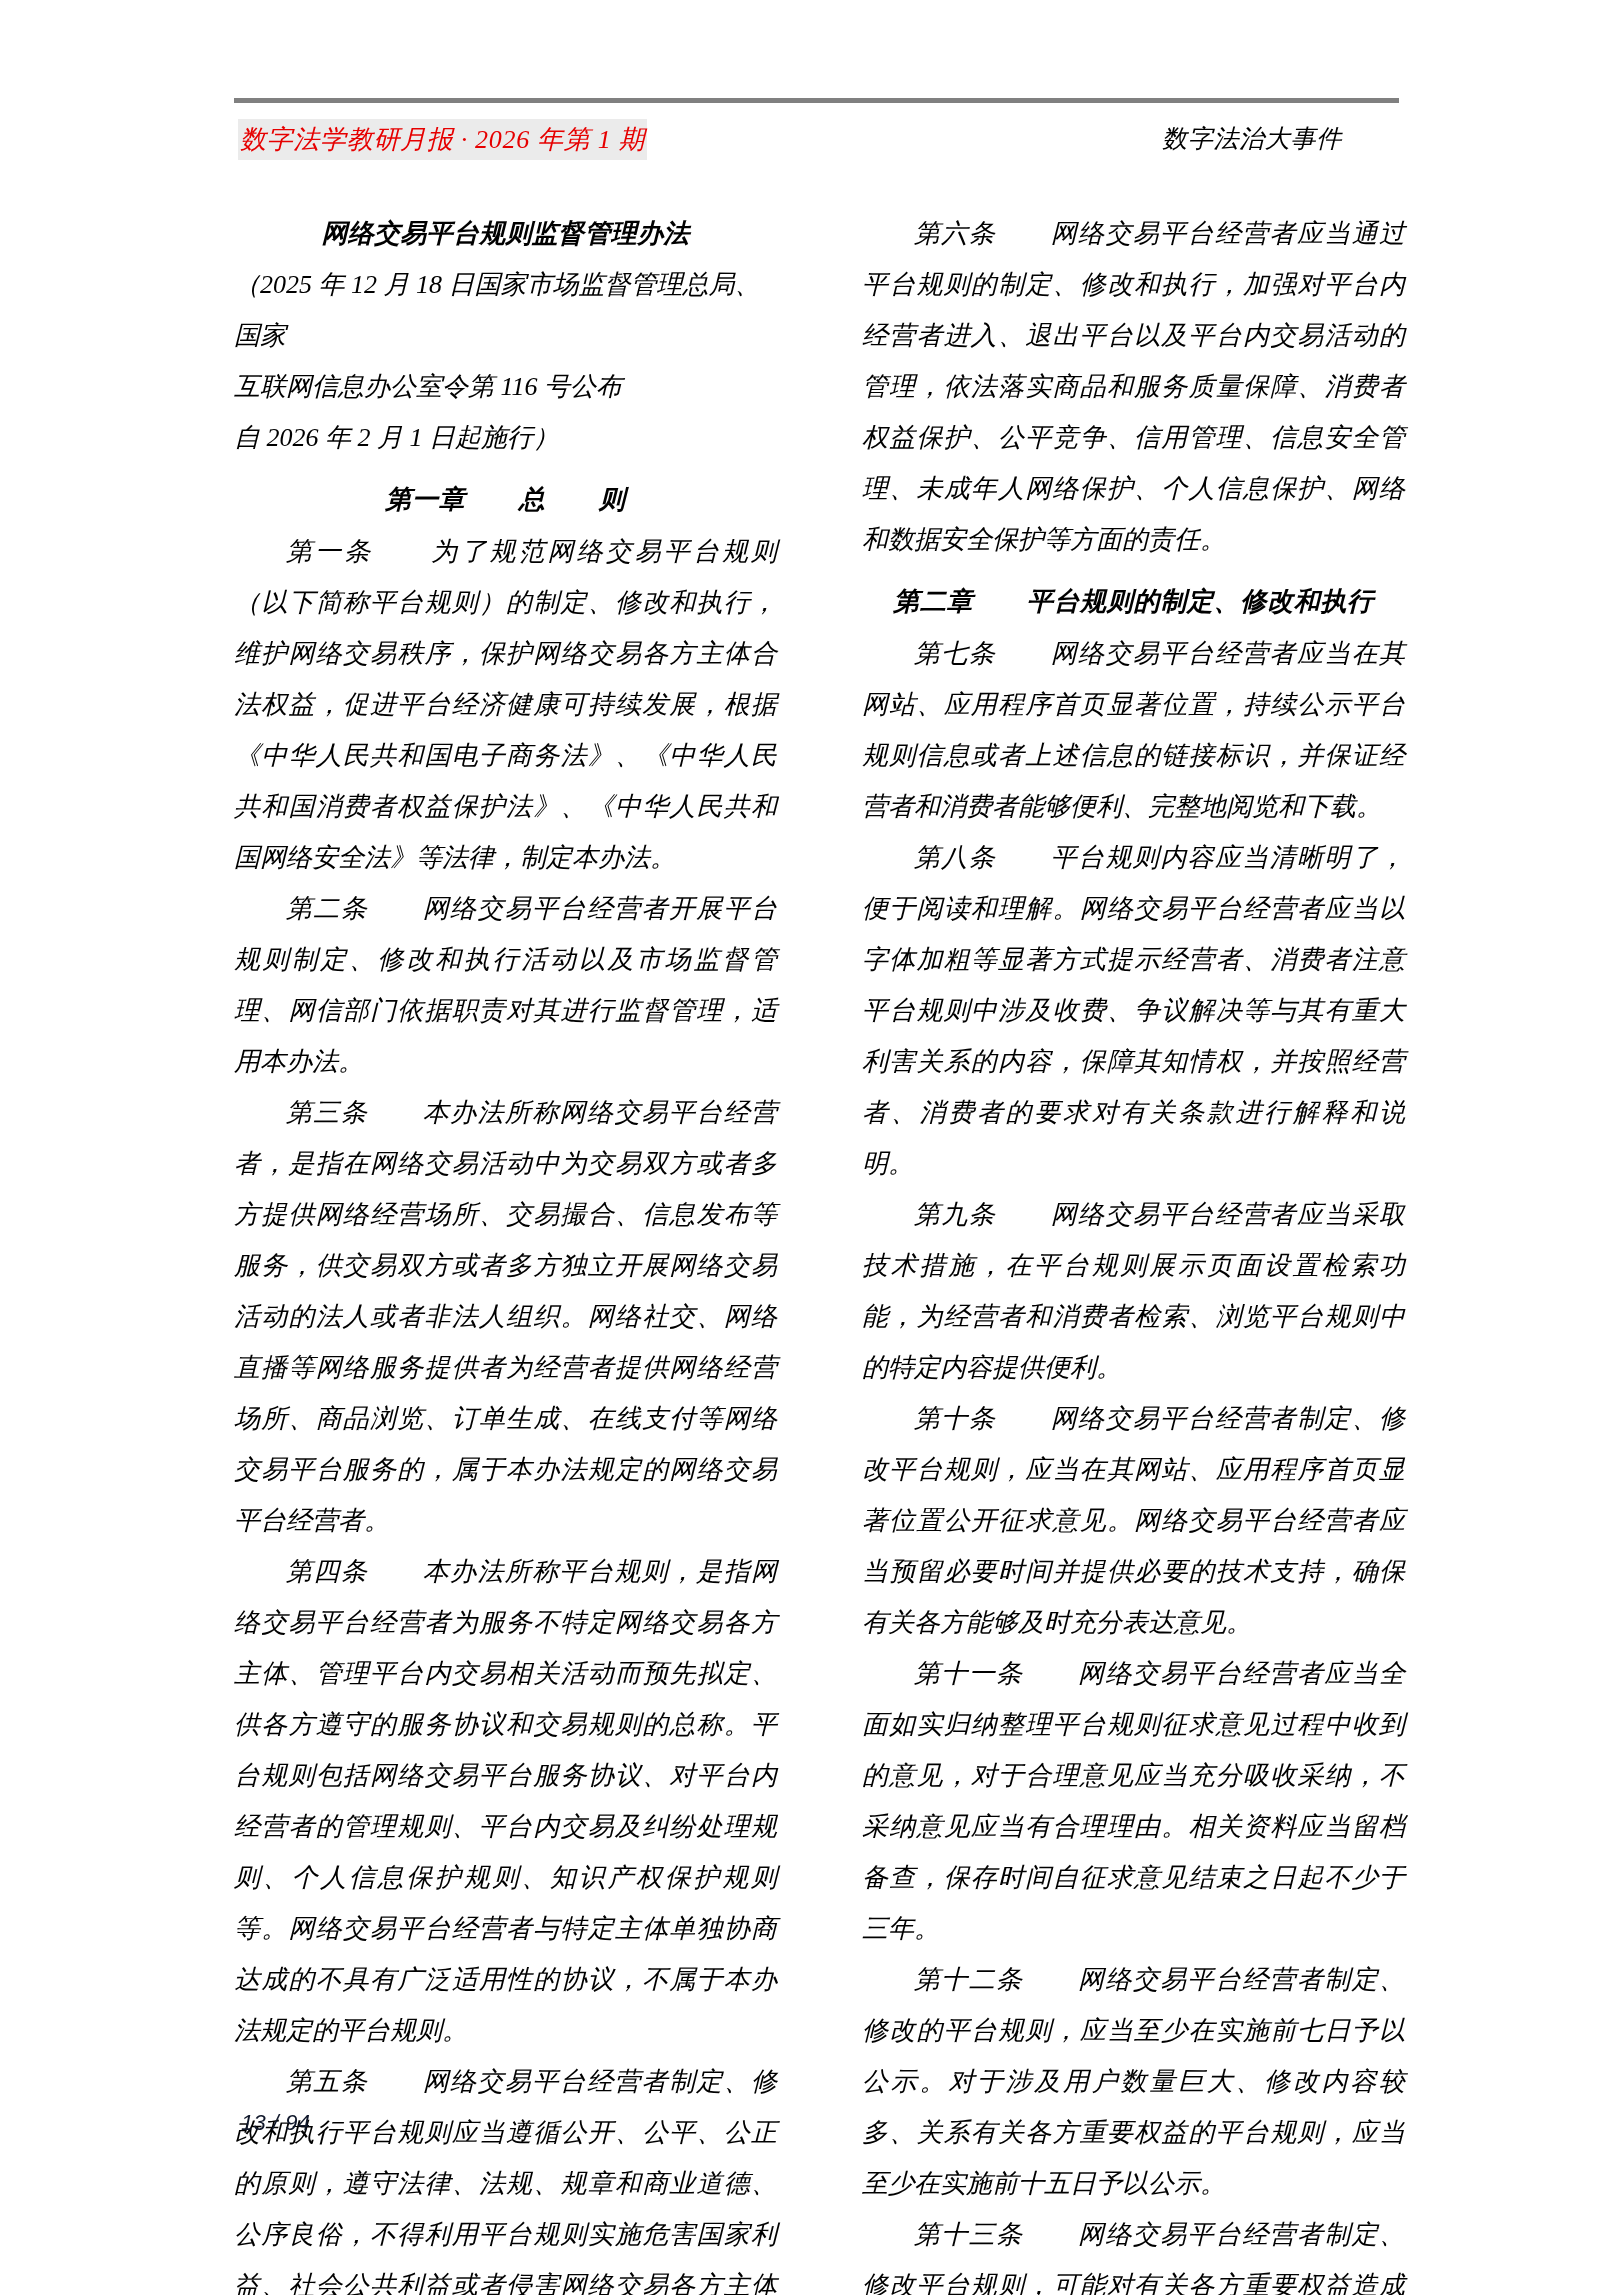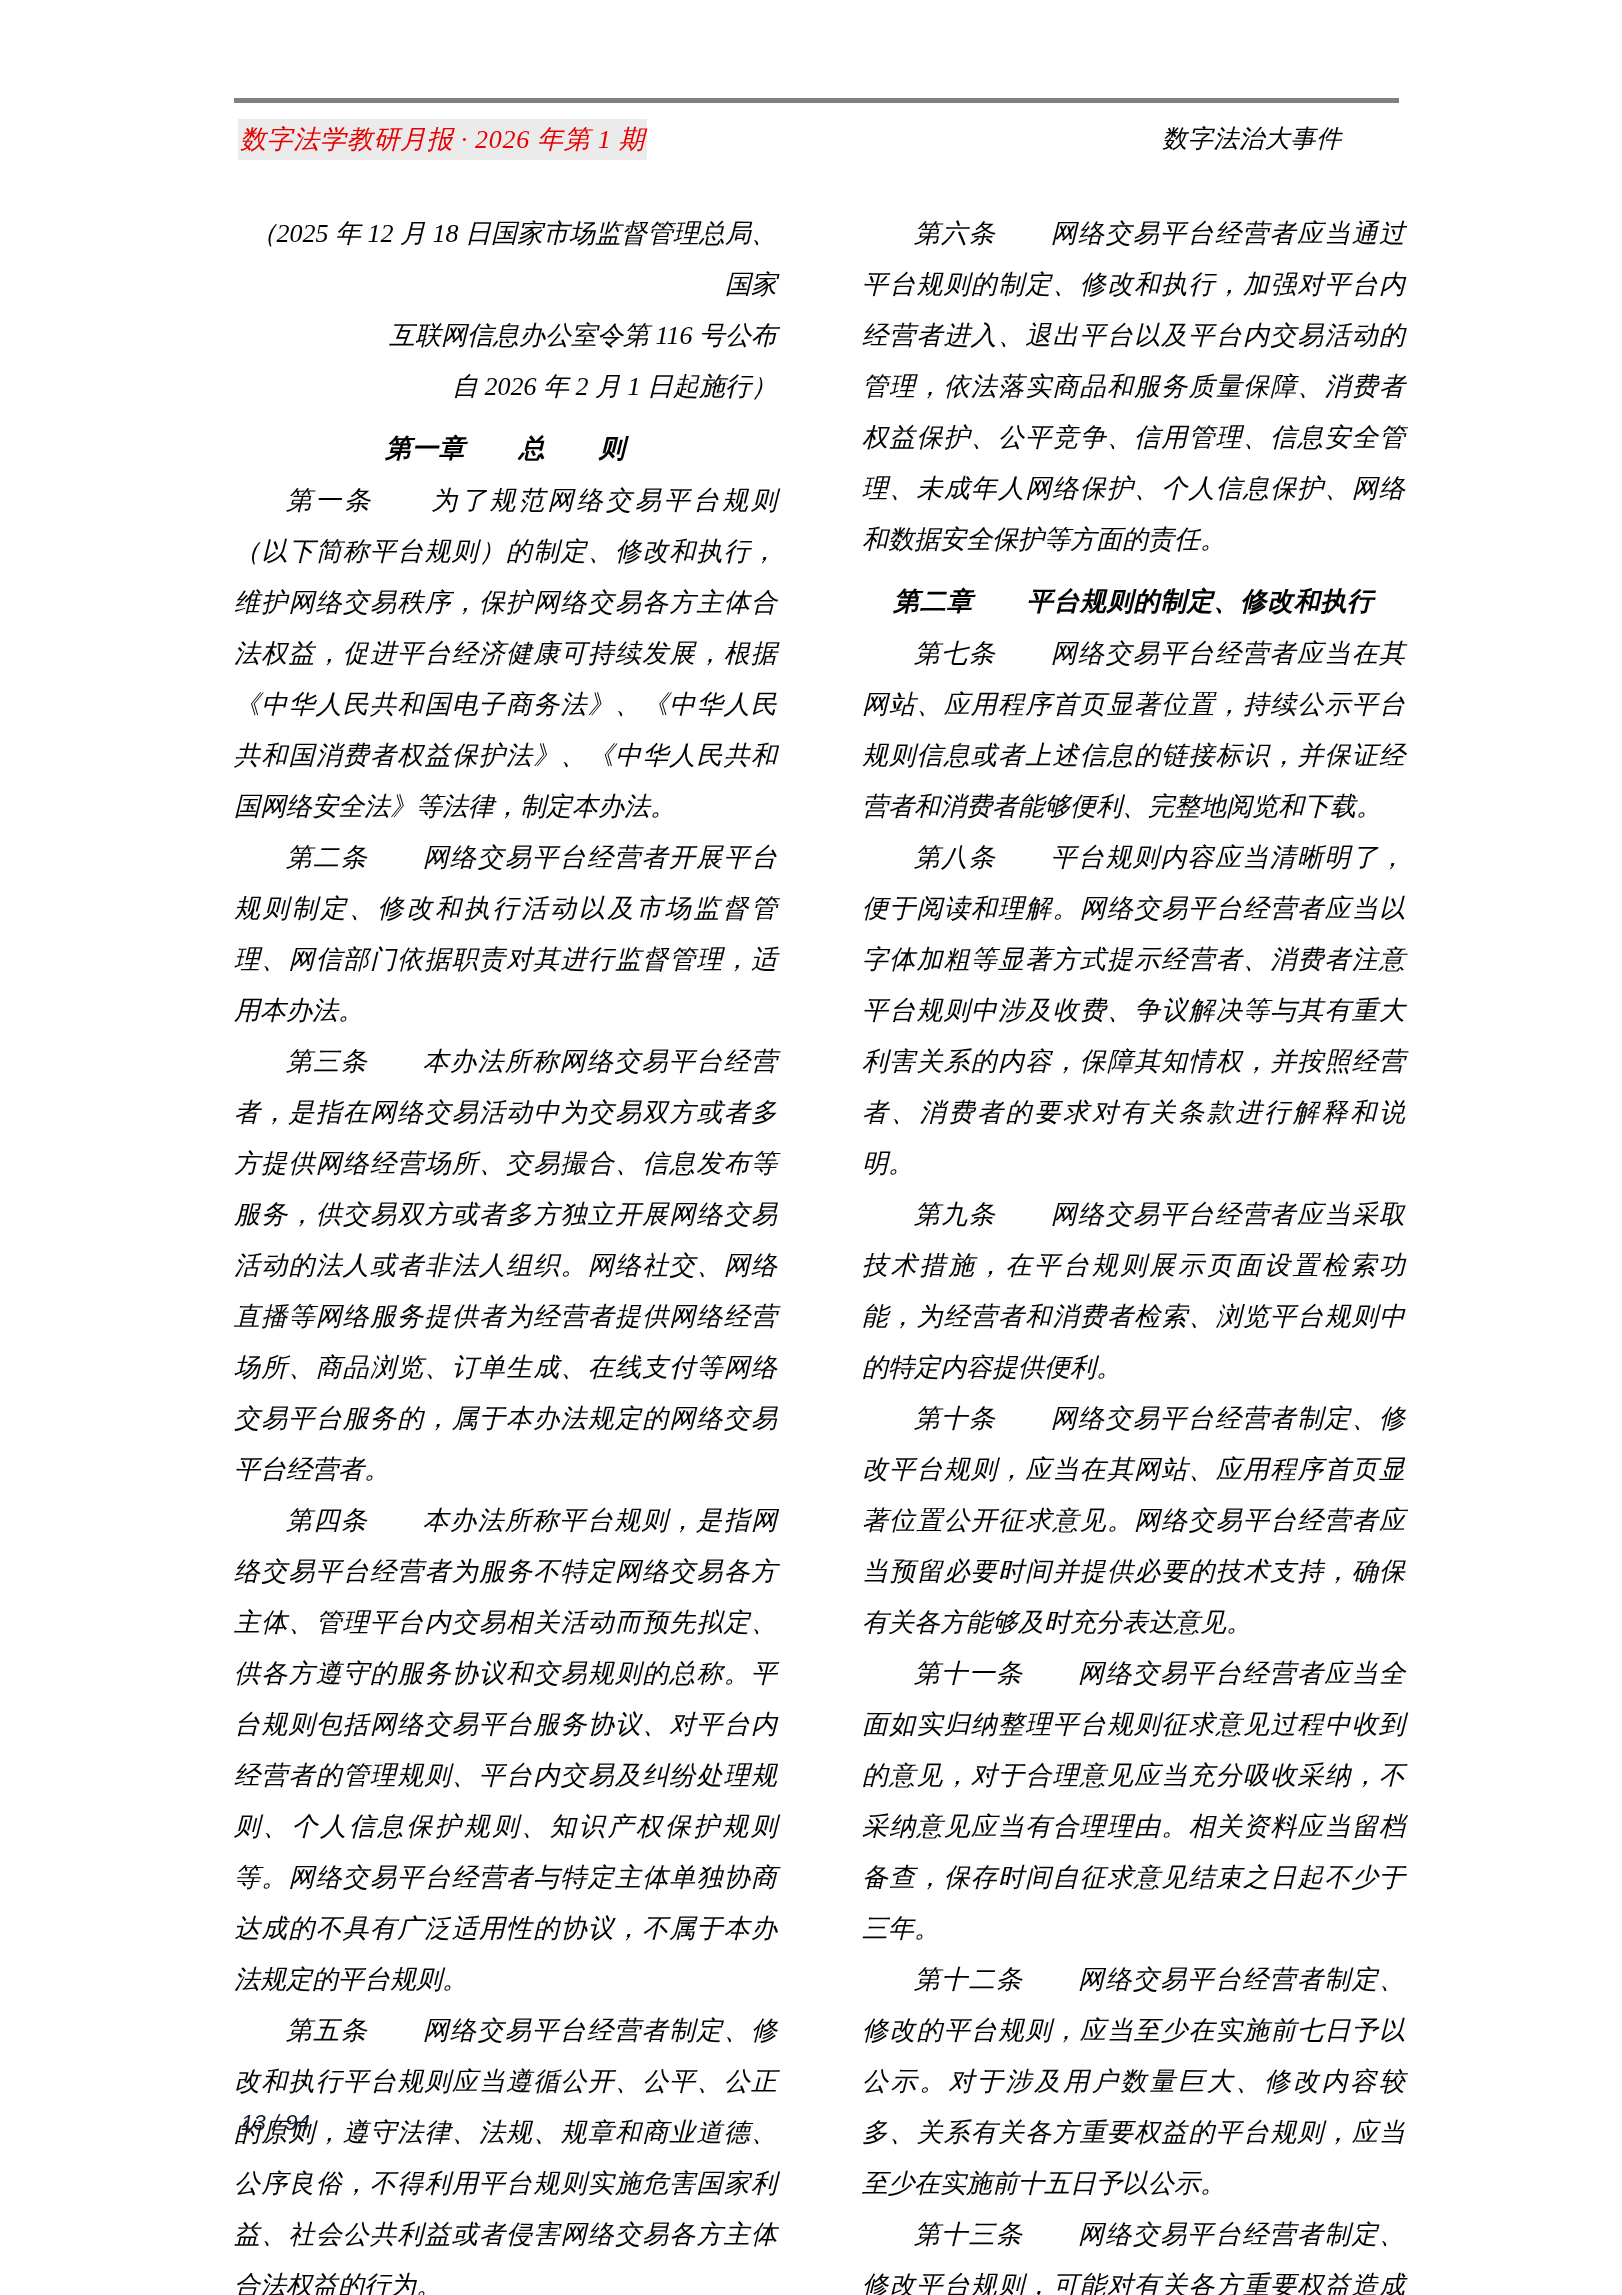--- a/index.html
+++ b/index.html
@@ -71,21 +71,21 @@
   }
 
   .doc-title {
     text-align: center;
     font-weight: bold;
     font-size: 26px;
     line-height: 51px;
     letter-spacing: 0.3px;
   }
   .doc-subtitle {
-    text-align: right;
+    text-align: left;
     font-size: 26px;
     line-height: 51px;
     letter-spacing: 0px;
   }
   .chapter {
     text-align: center;
     font-weight: bold;
     font-size: 26px;
     line-height: 51px;
     margin-top: 10.5px;
@@ -121,20 +121,21 @@
   <div class="header">
     <div class="header-rule"></div>
     <div class="header-left">数字法学教研月报 · 2026 年第 1 期</div>
     <div class="header-right">数字法治大事件</div>
   </div>
 
   <div class="columns">
 
     <div class="col">
 
+      <div class="doc-title">网络交易平台规则监督管理办法</div>
       <div class="doc-subtitle">（2025 年 12 月 18 日国家市场监督管理总局、国家</div>
       <div class="doc-subtitle">互联网信息办公室令第 116 号公布</div>
       <div class="doc-subtitle">自 2026 年 2 月 1 日起施行）</div>
 
       <div class="chapter">第一章　　总　　则</div>
 
       <p class="para">第一条　　为了规范网络交易平台规则（以下简称平台规则）的制定、修改和执行，维护网络交易秩序，保护网络交易各方主体合法权益，促进平台经济健康可持续发展，根据《中华人民共和国电子商务法》、《中华人民共和国消费者权益保护法》、《中华人民共和国网络安全法》等法律，制定本办法。</p>
       <p class="para">第二条　　网络交易平台经营者开展平台规则制定、修改和执行活动以及市场监督管理、网信部门依据职责对其进行监督管理，适用本办法。</p>
       <p class="para">第三条　　本办法所称网络交易平台经营者，是指在网络交易活动中为交易双方或者多方提供网络经营场所、交易撮合、信息发布等服务，供交易双方或者多方独立开展网络交易活动的法人或者非法人组织。网络社交、网络直播等网络服务提供者为经营者提供网络经营场所、商品浏览、订单生成、在线支付等网络交易平台服务的，属于本办法规定的网络交易平台经营者。</p>
       <p class="para">第四条　　本办法所称平台规则，是指网络交易平台经营者为服务不特定网络交易各方主体、管理平台内交易相关活动而预先拟定、供各方遵守的服务协议和交易规则的总称。平台规则包括网络交易平台服务协议、对平台内经营者的管理规则、平台内交易及纠纷处理规则、个人信息保护规则、知识产权保护规则等。网络交易平台经营者与特定主体单独协商达成的不具有广泛适用性的协议，不属于本办法规定的平台规则。</p>

